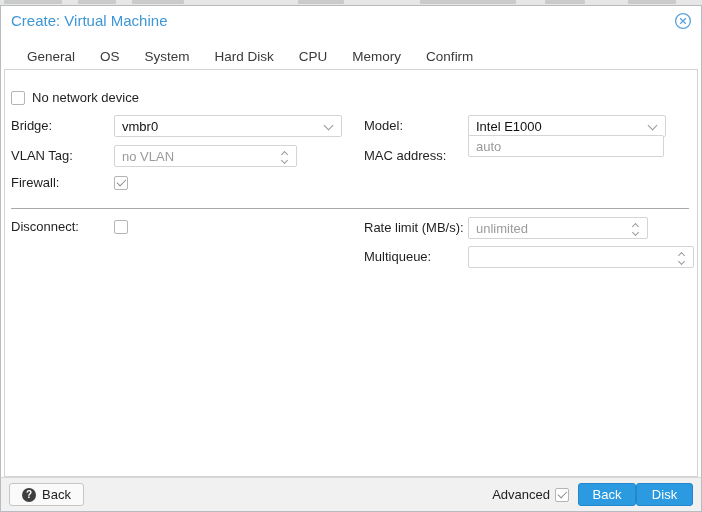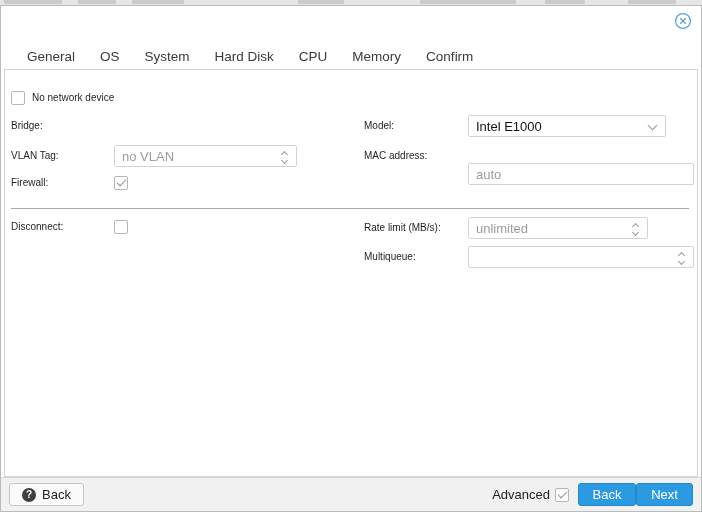--- a/index.html
+++ b/index.html
@@ -37,21 +37,21 @@
   }
   .tab.active {
     background:var(--tab-active-bg); color:var(--tab-active-text);
   }
 
   .panel-body {
     position:absolute; left:3px; right:3px; top:63px; bottom:34px;
     background:#fff; border:1px solid var(--field-border);
   }
 
-  .flabel { position:absolute; font-size:10px; color:var(--label); line-height:22px; white-space:nowrap; }
+  .flabel { position:absolute; font-size:13px; color:var(--label); line-height:22px; white-space:nowrap; }
   .field {
     position:absolute; height:22px; background:#fff;
     border:1px solid var(--field-border); border-radius:2px;
     display:flex; align-items:center;
   }
   .field input {
     flex:1; min-width:0; height:100%; border:none; outline:none; background:transparent;
     font-family:"Liberation Sans", sans-serif; font-size:13px; color:#111;
     padding:0 18px 0 7px;
   }
@@ -109,20 +109,21 @@
   <div class="bg-frag" style="left:78px;width:38px;"></div>
   <div class="bg-frag" style="left:132px;width:52px;"></div>
   <div class="bg-frag" style="left:298px;width:46px;"></div>
   <div class="bg-frag" style="left:420px;width:96px;"></div>
   <div class="bg-frag" style="left:545px;width:40px;"></div>
   <div class="bg-frag" style="left:628px;width:48px;"></div>
 </div>
 
 <div class="dialog">
 
+  <div class="dialog-title">Create: Virtual Machine</div>
 
   <div class="close-btn">
     <svg width="18" height="18" viewBox="0 0 18 18">
       <circle cx="9" cy="9" r="7.4" fill="none" stroke="currentColor" stroke-width="1.3"></circle>
       <path d="M6.2 6.2l5.6 5.6M11.8 6.2l-5.6 5.6" stroke="currentColor" stroke-width="1.3" fill="none"></path>
     </svg>
   </div>
 
   <div class="tab-bar">
     <div class="tab">General</div>
@@ -133,34 +134,38 @@
     <div class="tab">Memory</div>
     <div class="tab">Confirm</div>
   </div>
 
   <div class="panel-body">
 
     <div class="checkbox" style="left:6px; top:21px;"></div>
     <div class="flabel" style="left:27px; top:17px;">No network device</div>
 
     <div class="flabel" style="left:6px; top:45px;">Bridge:</div>
+    <div class="field" style="left:109px; top:45px; width:228px;">
+      <input value="vmbr0" style="">
+      <span class="trigger-down"></span>
+    </div>
     <div class="flabel" style="left:359px; top:45px;">Model:</div>
     <div class="field" style="left:463px; top:45px; width:198px;">
       <input value="Intel E1000" style="">
       <span class="trigger-down"></span>
     </div>
 
     <div class="flabel" style="left:6px; top:75px;">VLAN Tag:</div>
     <div class="field" style="left:109px; top:75px; width:183px;">
       <input placeholder="no VLAN" style="">
       <span class="spin-up"></span>
       <span class="spin-down"></span>
     </div>
     <div class="flabel" style="left:359px; top:75px;">MAC address:</div>
-    <div class="field" style="left:463px; top:93px; width:226px;">
+    <div class="field" style="left:463px; top:65px; width:196px;">
       <input placeholder="auto" style="">
     </div>
 
     <div class="flabel" style="left:6px; top:102px;">Firewall:</div>
     <div class="checkbox checked" style="left:109px; top:106px;"></div>
 
     <div class="separator"></div>
 
     <div class="flabel" style="left:6px; top:146px;">Disconnect:</div>
     <div class="checkbox" style="left:109px; top:150px;"></div>
@@ -182,16 +187,16 @@
 
   <div class="footer">
     <div class="help-btn">
       <span class="help-icon">?</span>
       <span>Back</span>
     </div>
     <div class="footer-spacer"></div>
     <span class="advanced-label">Advanced</span>
     <span class="checkbox advanced-check checked"></span>
     <button class="btn btn-back">Back</button>
-    <button class="btn btn-next">Next</button>
+    <button class="btn btn-next">Disk</button>
   </div>
 
 </div>
 
 </body></html>

